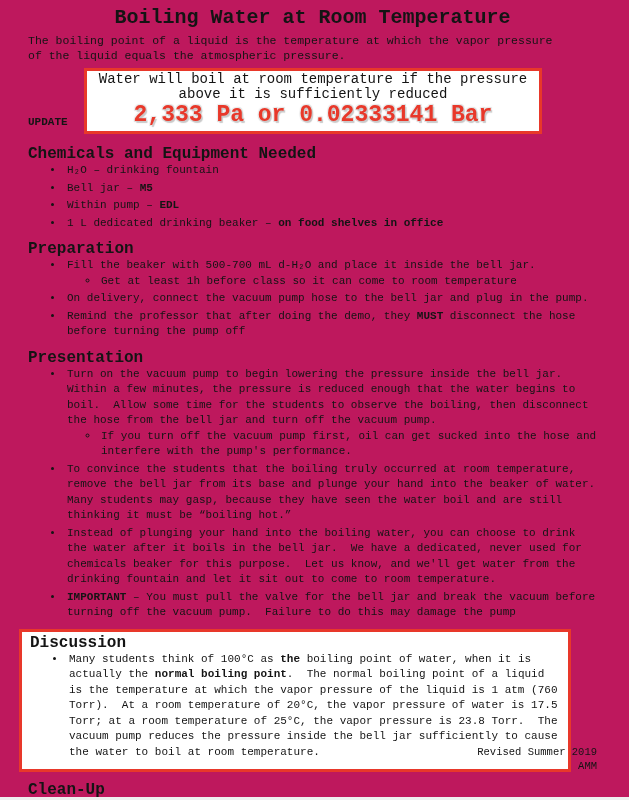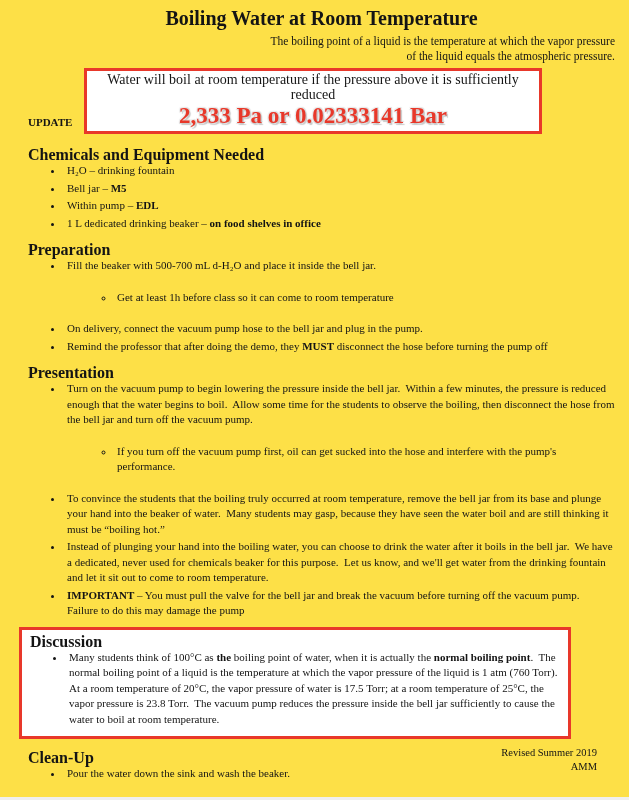--- a/index.html
+++ b/index.html
@@ -1,50 +1,50 @@
 <!DOCTYPE html>
 <html style="--red: #e8382a;"><head>
 <meta charset="utf-8">
 <style>
   :root { --red: #e8382a; --ink: #141414; }
   * { box-sizing: border-box; }
   html, body { margin: 0; padding: 0; background: #ffffff; }
   .page {
     width: 629px; height: 800px; position: relative; overflow: hidden;
-    background: #fde047; color: var(--ink);
-    font-family: Liberation Serif, serif;
+    background: #be185d; color: var(--ink);
+    font-family: Liberation Mono, monospace;
     font-size: 11px; line-height: 15.5px;
-    padding: 6px 14px 0 28px;
+    padding: 6px 32px 0 28px;
     border-bottom: 3px solid #efefef;
   }
   h1.doc-title {
     font-size: 20px; line-height: 24px; font-weight: bold;
     text-align: center; margin: 0 0 4px 0;
   }
-  .subtitle { text-align: right; font-size: 11.5px; line-height: 14.5px; }
+  .subtitle { text-align: left; font-size: 11.5px; line-height: 14.5px; }
   .top-row { position: relative; margin-top: 5px; }
   .update-label { position: absolute; left: 0; bottom: 4px; font-weight: bold; margin-top: 32px; }
   .highlight-box {
     width: 458px; margin-left: 56px;
     border: 3px solid var(--red);
     text-align: center; padding: 1px 4px 2px 4px; background: #fff;
   }
   .hb-condition { font-size: 14px; line-height: 15px; white-space: pre-wrap; }
   .hb-value {
     font-size: 23px; line-height: 27px; font-weight: bold; color: var(--red);
     text-shadow: 1.5px 1.5px 1px #c9c9c9, -1px -1px 1px #ececec,
                  1px -1px 1px #ddd, -1px 1px 1px #ddd;
   }
   .update-text { font-weight: bold; margin: 4px 0 0 0; white-space: pre-wrap; }
   h2.sec { font-size: 16px; line-height: 15px; font-weight: bold; margin: 11px 0 1px 0; }
   h2.sec.first { margin-top: 13px; }
   ul.blist { margin: 1px 0 0 0; padding: 0 0 0 36px; list-style: disc; }
   ul.blist li { padding-left: 3px; margin: 0 0 2px 0; white-space: pre-wrap; }
   ul.sub { margin: 0; padding: 0 0 0 32px; list-style: circle; }
-  ul.sub li { padding-left: 2px; margin: 16px; }
+  ul.sub li { padding-left: 2px; margin: 0; }
   b { font-weight: bold; }
   .discussion-box {
     border: 3px solid var(--red);
     margin: 8px 0 0 -9px; width: 552px;
     padding: 4px 10px 7px 8px; background: #fff;
   }
   .discussion-box h2.sec { margin: 0 0 1px 0; }
   .footer {
     position: absolute; right: 32px; bottom: 24px;
     text-align: right; font-size: 10.5px; line-height: 13.5px;

